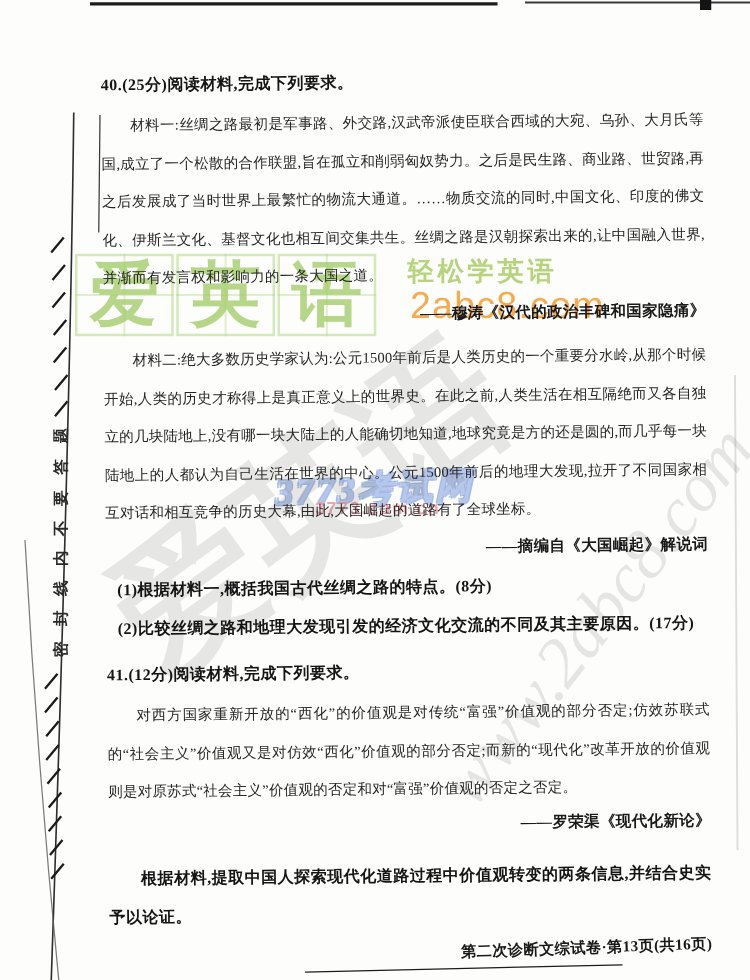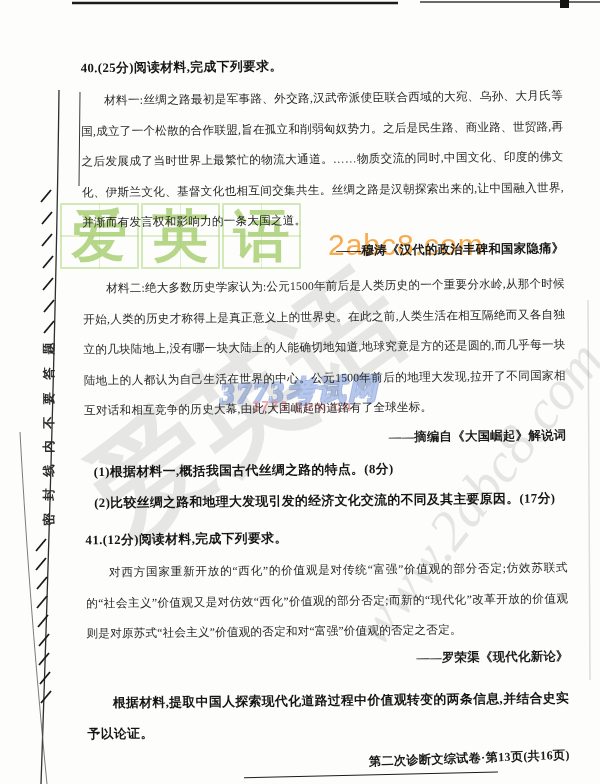--- a/index.html
+++ b/index.html
@@ -127,20 +127,21 @@
     <div class="wm-box">
         <span>爱</span>
       </div>
     <div class="wm-box">
         <span>英</span>
       </div>
     <div class="wm-box">
         <span>语</span>
       </div>
   </div>
+  <div class="wm wm-slogan">轻松学英语</div>
   <div class="wm wm-url">2abc8.com</div>
   <div class="wm wm-site">3773考试网</div>
   <div class="wm wm-siteurl">3773.com.cn</div>
   <div class="wm wm-script1">爱英语</div>
   <div class="wm wm-script2">www.2abc8.com</div>
 
   <div id="content">
 
     <div class="blk stem" style="top:57px">40.(25分)阅读材料,完成下列要求。</div>
 

